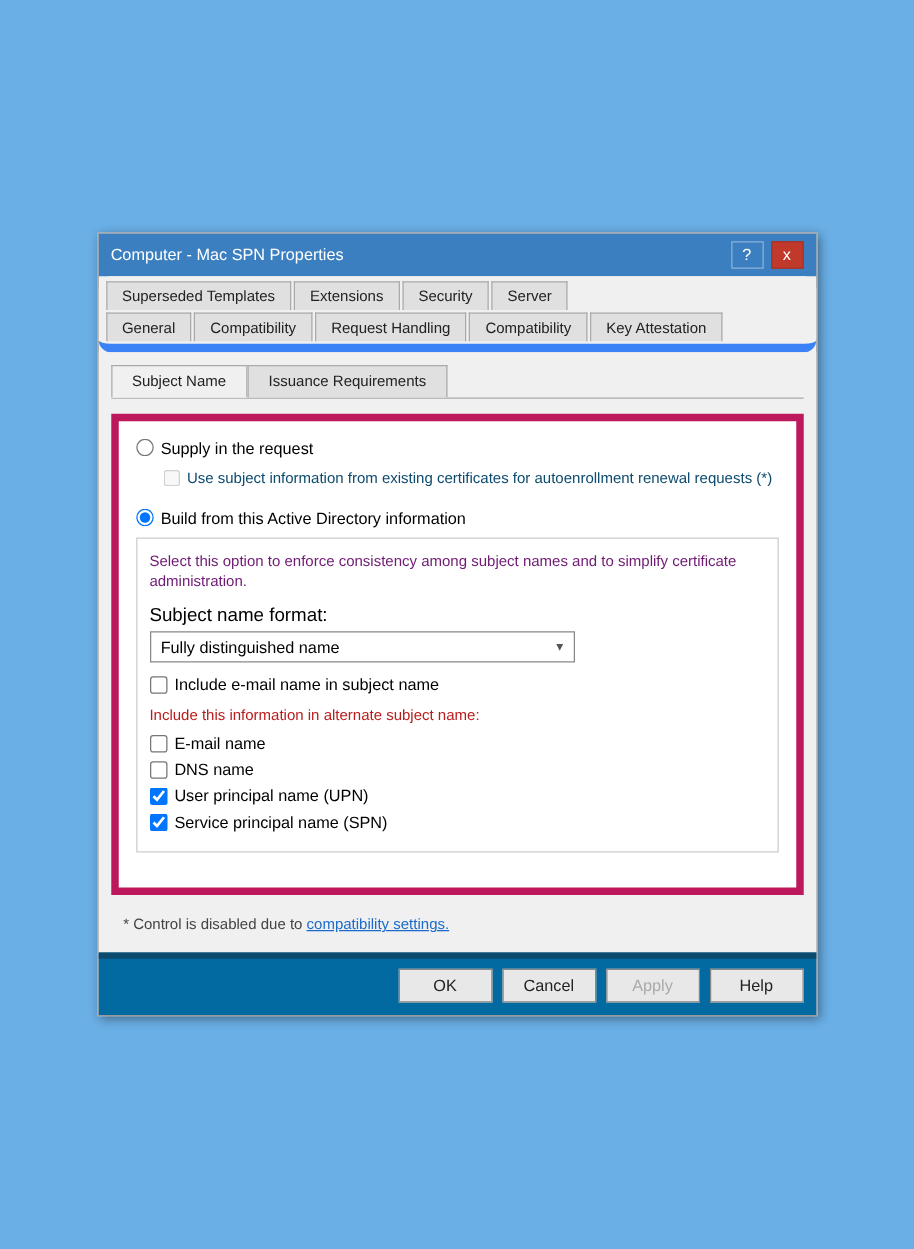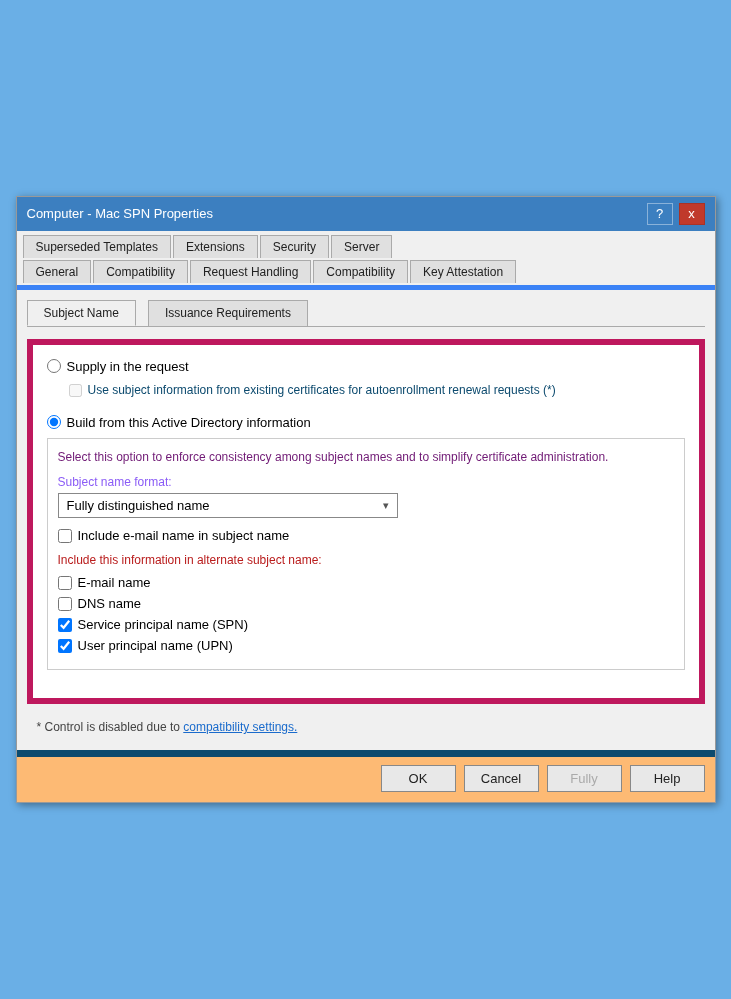--- a/index.html
+++ b/index.html
@@ -7,21 +7,21 @@
       background: #6aafe6;
       display: flex;
       justify-content: center;
       align-items: center;
       width: 731px;
       min-height: 999px;
       font-family: 'Segoe UI', Tahoma, sans-serif;
       font-size: 13px;
     }
     .window {
-      width: 700px;
+      width: 576px;
       background: #f0f0f0;
       border: 1px solid #999;
       box-shadow: 2px 2px 8px rgba(0,0,0,0.4);
     }
     .title-bar {
       background: #3c7fc0;
       display: flex;
       align-items: center;
       justify-content: space-between;
       padding: 6px 10px;
@@ -48,22 +48,23 @@
       display: flex;
       align-items: center;
       justify-content: center;
     }
     .title-btn.close {
       background: #c0392b;
       border-color: #a93226;
     }
     .tabs-container {
       background: #f0f0f0;
-      border-bottom: 5px solid #3b82f6;
+      border-bottom: 7px solid #3b82f6;
       padding: 4px 6px 0 6px;
+      border-radius: 10px;
     }
     .tab-row {
       display: flex;
       gap: 2px;
       margin-bottom: 2px;
     }
     .tab {
       padding: 4px 12px;
       border: 1px solid #aaa;
       background: #e0e0e0;
@@ -72,21 +73,21 @@
       color: #222;
       border-bottom: none;
       position: relative;
     }
     .content-area {
       padding: 10px;
       background: #f0f0f0;
     }
     .inner-tabs {
       display: flex;
-      gap: 12px;
+      gap: 0;
       border-bottom: 1px solid #aaa;
       margin-bottom: 12px;
     }
     .inner-tab {
       padding: 5px 16px;
       border: 1px solid #aaa;
       background: #e0e0e0;
       cursor: pointer;
       font-size: 12px;
       color: #222;
@@ -132,22 +133,22 @@
       padding: 10px;
       margin-top: 4px;
     }
     .build-description {
       font-size: 12px;
       color: #701a75;
       margin-bottom: 10px;
       line-height: 1.4;
     }
     .field-label {
-      font-size: 12px;
-      color: #8b5cf6;
+      font-size: 15px;
+      color: #000000;
       margin-bottom: 4px;
     }
     .select-row {
       display: flex;
       align-items: center;
       margin-bottom: 10px;
     }
     .select-control {
       width: 340px;
       border: 1px solid #888;
@@ -189,22 +190,22 @@
     }
     .footer-note a {
       color: #1a6bcc;
       text-decoration: underline;
     }
     .button-bar {
       display: flex;
       justify-content: flex-end;
       gap: 8px;
       padding: 8px 10px 10px 10px;
-      background: #fdba74;
-      border-top: 7px solid #0c4a6e;
+      background: #0369a1;
+      border-top: 5px solid #0c4a6e;
     }
     .btn {
       min-width: 75px;
       padding: 5px 14px;
       border: 1px solid #888;
       background: #e8e8e8;
       cursor: pointer;
       font-size: 13px;
       color: #222;
     }
@@ -290,35 +291,35 @@
           <div class="checkbox-item">
             <input type="checkbox" style="">
             <label>E-mail name</label>
           </div>
           <div class="checkbox-item">
             <input type="checkbox" style="">
             <label>DNS name</label>
           </div>
           <div class="checkbox-item">
             <input type="checkbox" checked="" style="">
-            <label>Service principal name (SPN)</label>
+            <label>User principal name (UPN)</label>
           </div>
           <div class="checkbox-item">
             <input type="checkbox" checked="" style="">
-            <label>User principal name (UPN)</label>
+            <label>Service principal name (SPN)</label>
           </div>
         </div>
       </div>
     </div>
 
     <div class="footer-note">
       <span>* Control is disabled due to </span><a href="#">compatibility settings.</a>
     </div>
 
   </div>
 
   <div class="button-bar">
     <button class="btn">OK</button>
     <button class="btn">Cancel</button>
-    <button class="btn disabled" disabled="">Fully</button>
+    <button class="btn disabled" disabled="">Apply</button>
     <button class="btn">Help</button>
   </div>
 </div>
 
 </body></html>

